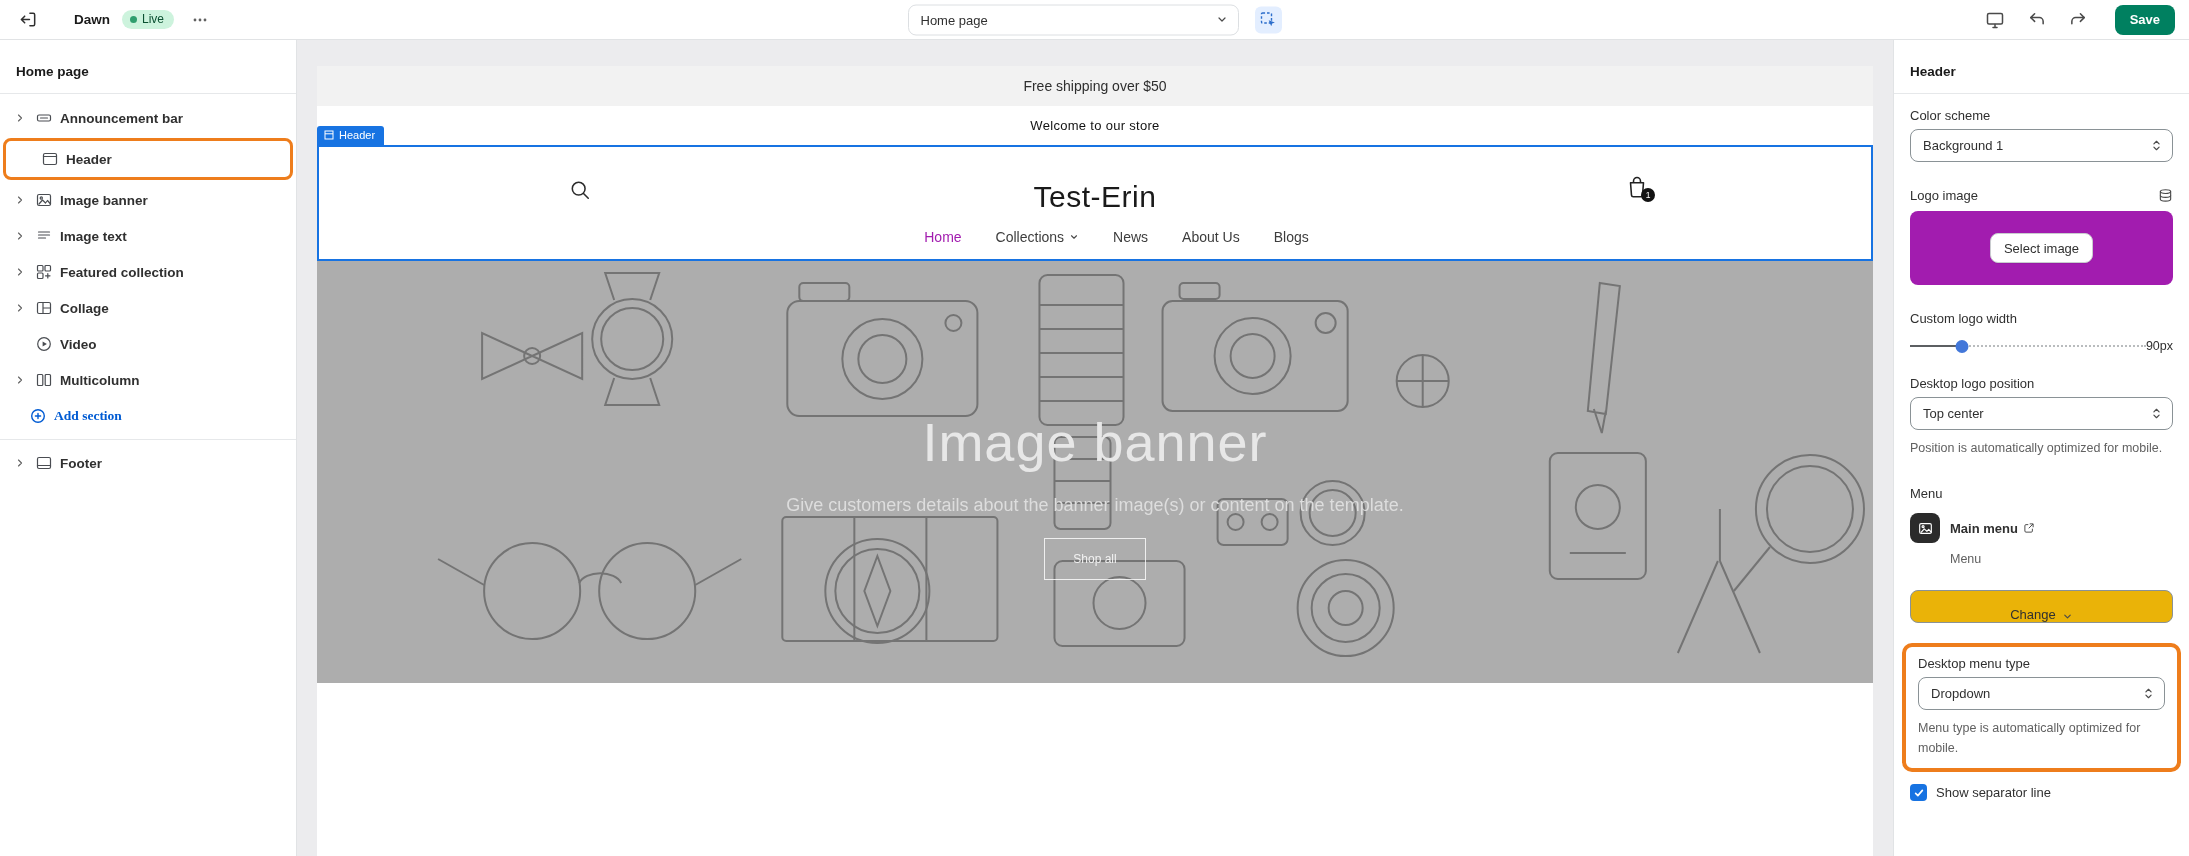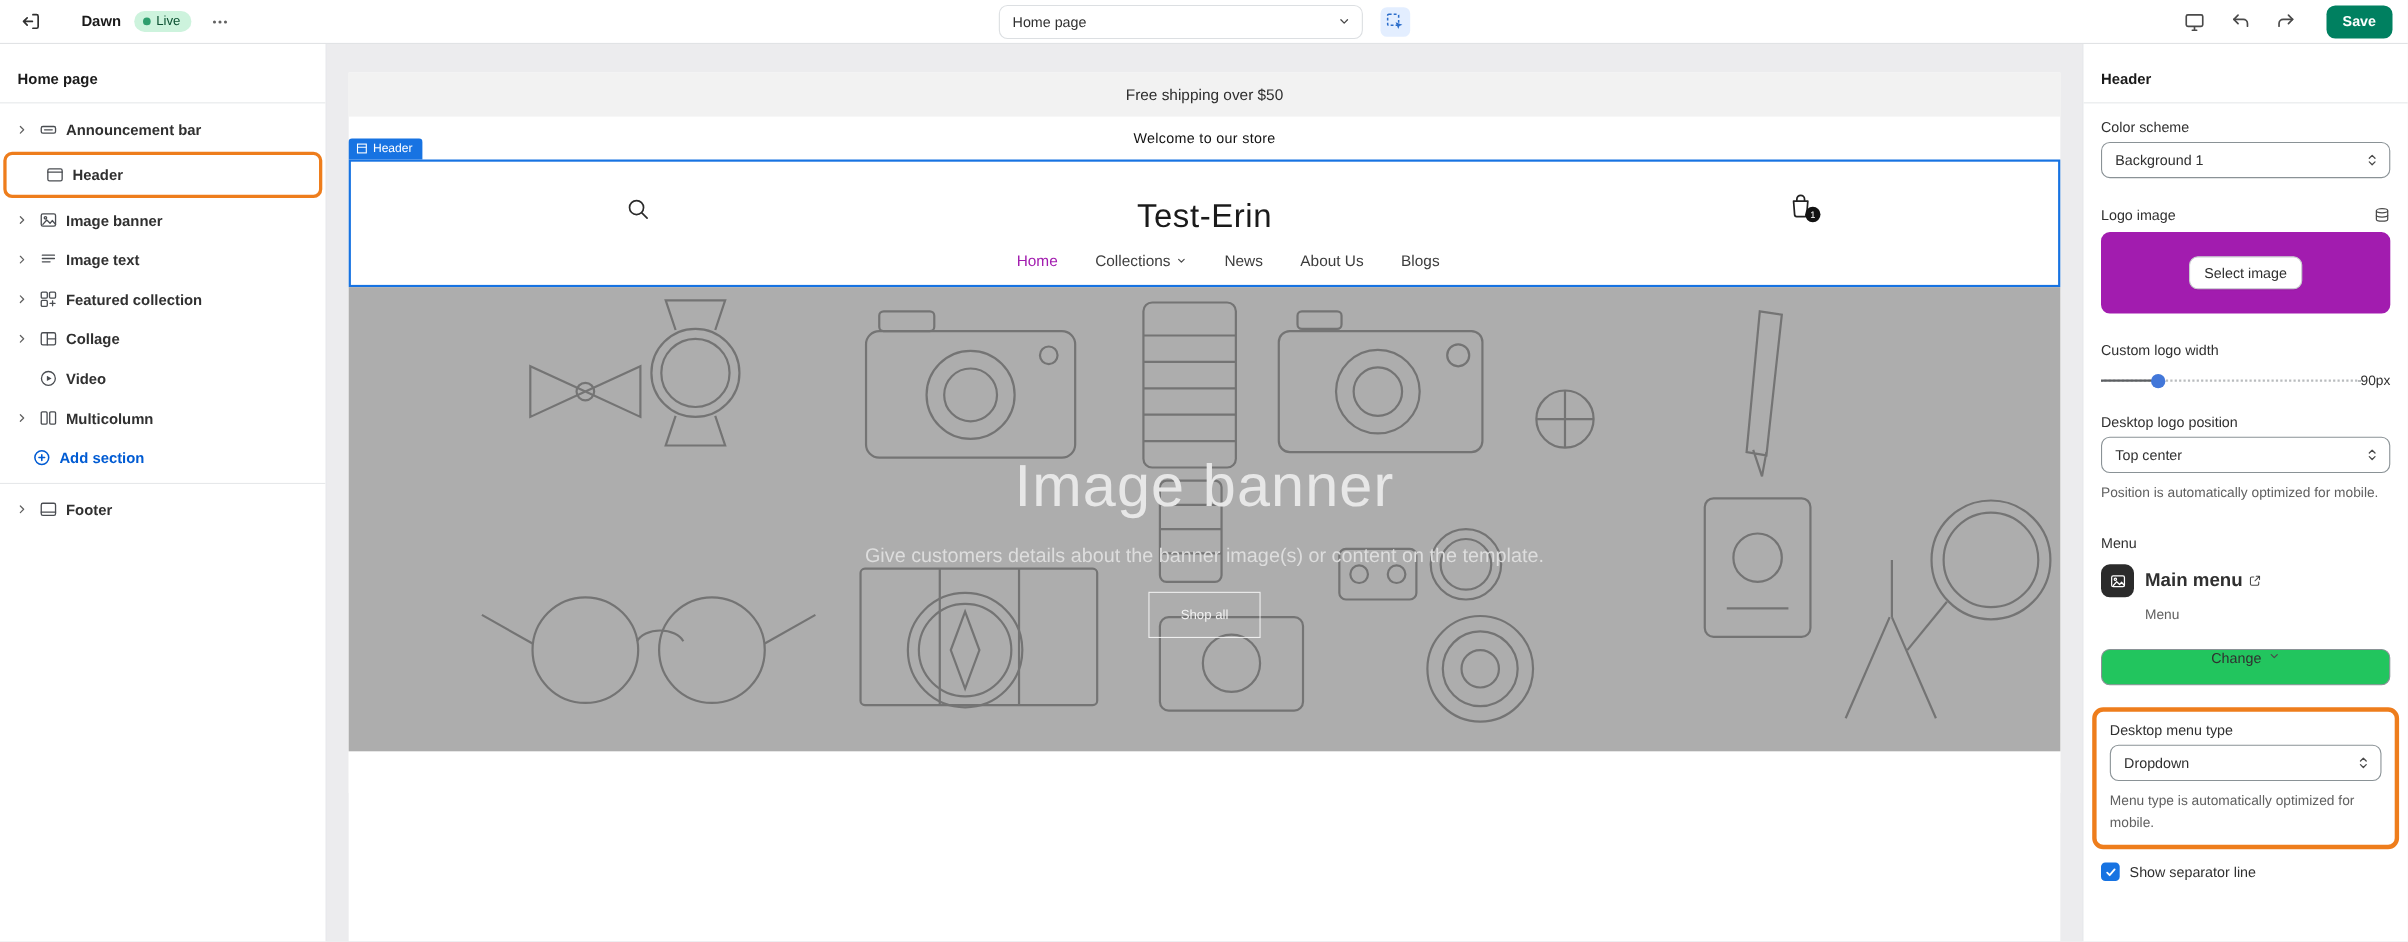--- a/index.html
+++ b/index.html
@@ -36,21 +36,21 @@
   .divider { border-top:1px solid #e6e8ea; }
 
   
   .section-list { padding-top:6px; }
   .row { display:flex; align-items:center; height:36px; padding:0 8px 0 12px; gap:6px; cursor:pointer; }
   .caret-slot { width:16px; display:flex; align-items:center; justify-content:center; color:#616161; }
   .sec-icon { width:20px; height:20px; display:flex; align-items:center; justify-content:center; color:#4a4d52; }
   .row-label { font-size:13.5px; font-weight:600; color:#303030; white-space:nowrap; }
   .annotated-row { border:3px solid #ee7d1c; border-radius:8px; margin:2px 3px; height:42px; }
   .add-row { display:flex; align-items:center; height:36px; padding:0 8px 0 30px; gap:8px; cursor:pointer; }
-  .add-row .row-label { color:#005bd3; }
+  .add-row .row-label { color:#005bd3;font-family:Liberation Serif, serif; }
   .left-divider { border-top:1px solid #e6e8ea; margin:5px 0; }
 
   
   .canvas { flex:1; background:#ececee; padding:26px 20px 0; overflow:hidden; }
   .page { background:#fff; width:100%; height:100%; }
   .announce { height:40px; background:#f2f2f2; display:flex; align-items:center; justify-content:center;
               font-size:14px; color:#2e2e2e; }
   .welcome { height:39px; display:flex; align-items:center; justify-content:center;
              font-size:13px; color:#121212; letter-spacing:.3px; }
   .header-sec { height:116px; border:2px solid #1773e2; position:relative;
@@ -98,26 +98,26 @@
   .slider-track { flex:1; position:relative; height:14px; cursor:pointer; }
   .slider-base { position:absolute; left:0; right:0; top:6px; border-top:2px dotted #b9bcbe; }
   .slider-fill { position:absolute; left:0; width:22%; top:6px; height:2px; background:#5c5f62; }
   .slider-thumb { position:absolute; left:22%; top:1px; width:13px; height:13px; border-radius:50%;
                   background:#4277d9; transform:translateX(-50%); }
   .slider-val { font-size:12.5px; color:#303030; }
   .help-text { margin-top:9px; font-size:12.5px; line-height:1.55; color:#616161; }
   .menu-row { margin-top:12px; display:flex; align-items:center; gap:10px; }
   .menu-thumb { width:30px; height:30px; background:#2b2b2b; border-radius:8px; display:flex;
                 align-items:center; justify-content:center; cursor:pointer; }
-  .menu-name { font-size:17px; font-weight:600; color:#303030; display:flex; align-items:center;
+  .menu-name { font-size:13px; font-weight:600; color:#303030; display:flex; align-items:center;
                gap:5px; cursor:pointer; }
   .menu-sub { margin-top:9px; padding-left:40px; font-size:12.5px; color:#616161; }
-  .change-btn { margin-top:24px; width:100%; height:33px; background:#22c55e; border:1px solid #8a9296;
+  .change-btn { margin-top:24px; width:100%; height:33px; background:#eab308; border:1px solid #8a9296;
                 border-radius:8px; font-size:13px; font-weight:500; color:#303030; cursor:pointer;
-                display:flex; align-items:flex-start; justify-content:center; gap:6px; }
+                display:flex; align-items:flex-end; justify-content:center; gap:6px; }
   .annotation-box { margin:20px -8px 0; border:4px solid #ee7d1c; border-radius:10px; padding:9px 12px 10px; }
   .check-row { margin-top:12px; display:flex; align-items:center; gap:9px; cursor:pointer; }
   .checkbox { width:17px; height:17px; border-radius:4px; background:#1773e2; display:flex;
               align-items:center; justify-content:center; flex:0 0 17px; }
   .check-label { font-size:13px; color:#303030; }
 
   svg { display:block; }
 </style>
 </head>
 <body>

